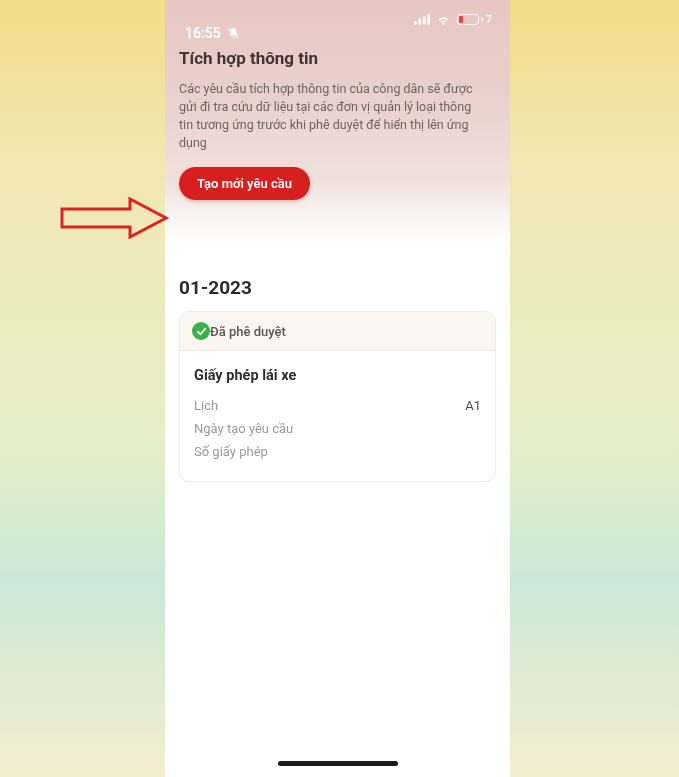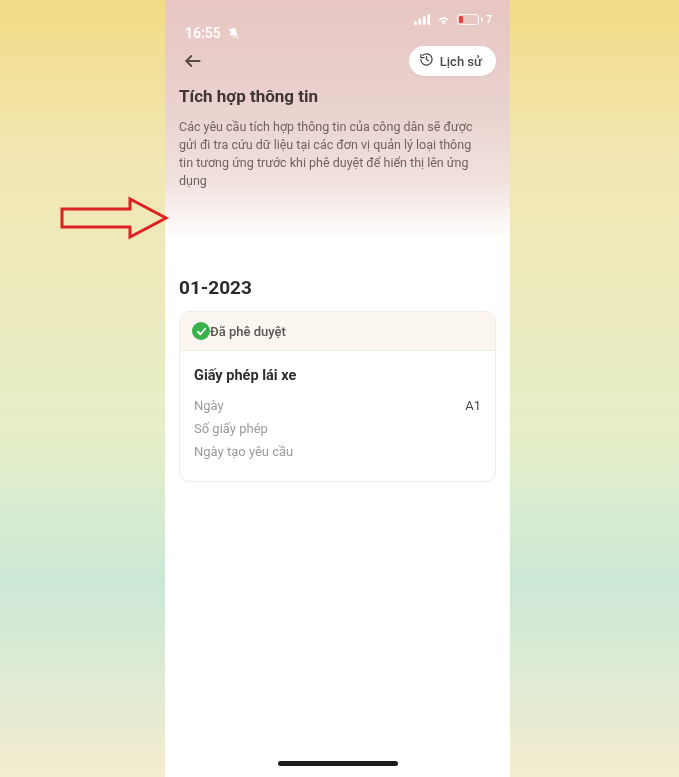--- a/index.html
+++ b/index.html
@@ -208,73 +208,60 @@
         <span class="battery-wrap">
           <span class="battery-shell">
             <span class="battery-fill"></span>
           </span>
           <span class="battery-tip"></span>
           <span class="battery-text">7</span>
         </span>
       </div>
     </div>
 
-    <div class="nav-row">
-      <div class="back-btn">
-        <svg width="20" height="20" viewBox="0 0 24 24" fill="none" stroke="currentColor" stroke-width="2.2" stroke-linecap="round" stroke-linejoin="round">
-          <line x1="20" y1="12" x2="4" y2="12"></line>
-          <polyline points="10 18 4 12 10 6"></polyline>
-        </svg>
-      </div>
-      <div class="history-btn">
-        <span>
-          <svg width="15" height="15" viewBox="0 0 24 24" fill="none" stroke="#4a4a4a" stroke-width="2" stroke-linecap="round" stroke-linejoin="round">
-            <path d="M3 12a9 9 0 1 0 3-6.7"></path>
-            <polyline points="3 4 3 9 8 9"></polyline>
-            <polyline points="12 7 12 12 15.5 14"></polyline>
-          </svg>
-        </span>
-        <span>Lịch sử</span>
+
+    <h1 class="page-title">Tích hợp thông tin</h1>
+
+    <p class="desc">Các yêu cầu tích hợp thông tin của công dân sẽ được gửi đi tra cứu dữ liệu tại các đơn vị quản lý loại thông tin tương ứng trước khi phê duyệt để hiển thị lên ứng dụng</p>
+
+    <div class="create-row">
+      <div class="create-btn">
+        <span>Tạo mới yêu cầu</span>
       </div>
     </div>
-
-    <h1 class="page-title">Tích hợp thông tin</h1>
-
-    <p class="desc">Các yêu cầu tích hợp thông tin của công dân sẽ được gửi đi tra cứu dữ liệu tại các đơn vị quản lý loại thông tin tương ứng trước khi phê duyệt để hiển thị lên ứng dụng</p>
-
 
   </div>
 
   <div class="content">
     <div class="section-label">01-2023</div>
 
     <div class="card">
       <div class="card-header">
         <span class="status-dot">
           <svg width="11" height="11" viewBox="0 0 24 24" fill="none" stroke="#fff" stroke-width="4" stroke-linecap="round" stroke-linejoin="round">
             <polyline points="4 12.5 9.5 18 20 6"></polyline>
           </svg>
         </span>
         <span class="status-text">Đã phê duyệt</span>
       </div>
       <div class="card-body">
         <div class="card-title">Giấy phép lái xe</div>
 
         <div class="row">
-          <span>Ngày</span>
+          <span>Lịch</span>
           <span class="value">A1</span>
+        </div>
+        <div class="row">
+          <span>Ngày tạo yêu cầu</span>
+          <span class="value"></span>
         </div>
         <div class="row">
           <span>Số giấy phép</span>
           <span class="value"></span>
         </div>
-        <div class="row">
-          <span>Ngày tạo yêu cầu</span>
-          <span class="value"></span>
-        </div>
       </div>
     </div>
   </div>
 
   <div class="home-indicator-wrap">
     <div class="home-indicator"></div>
   </div>
 
 </div>
 

